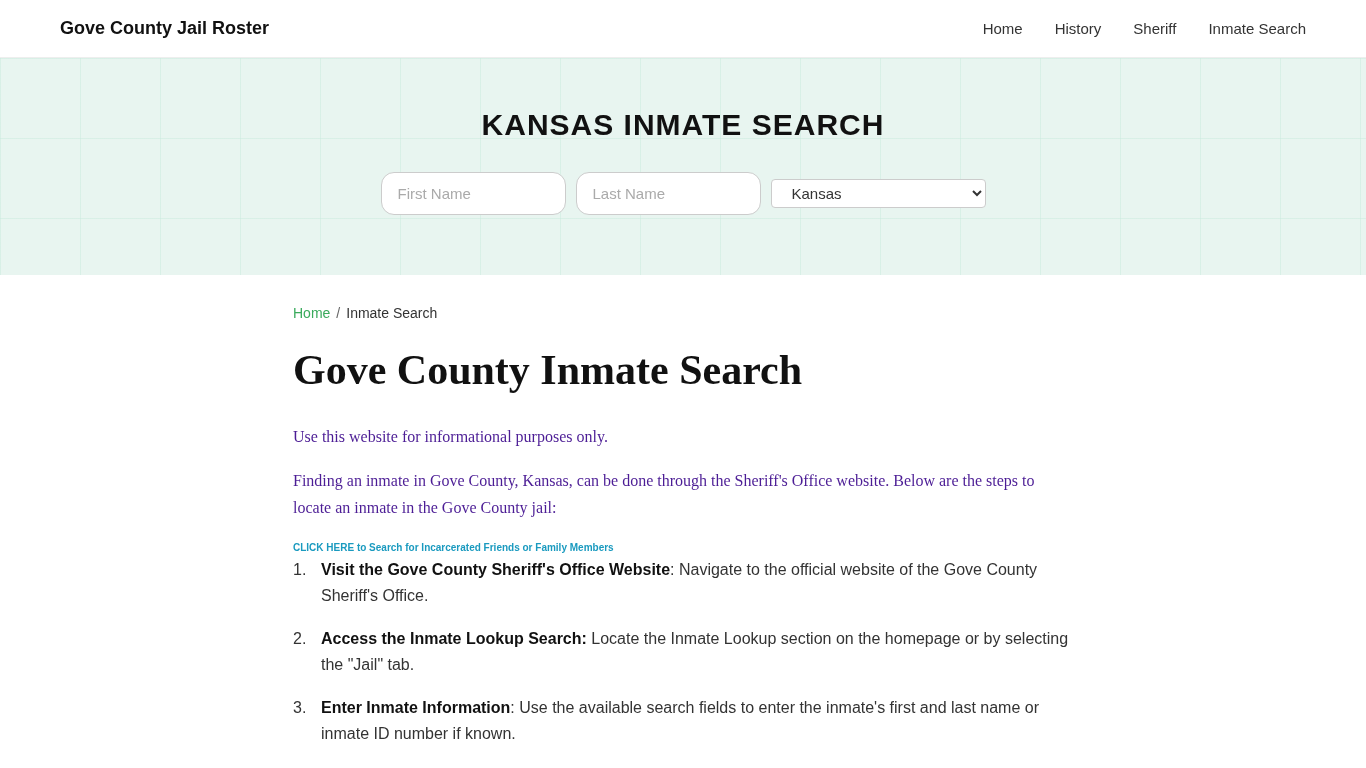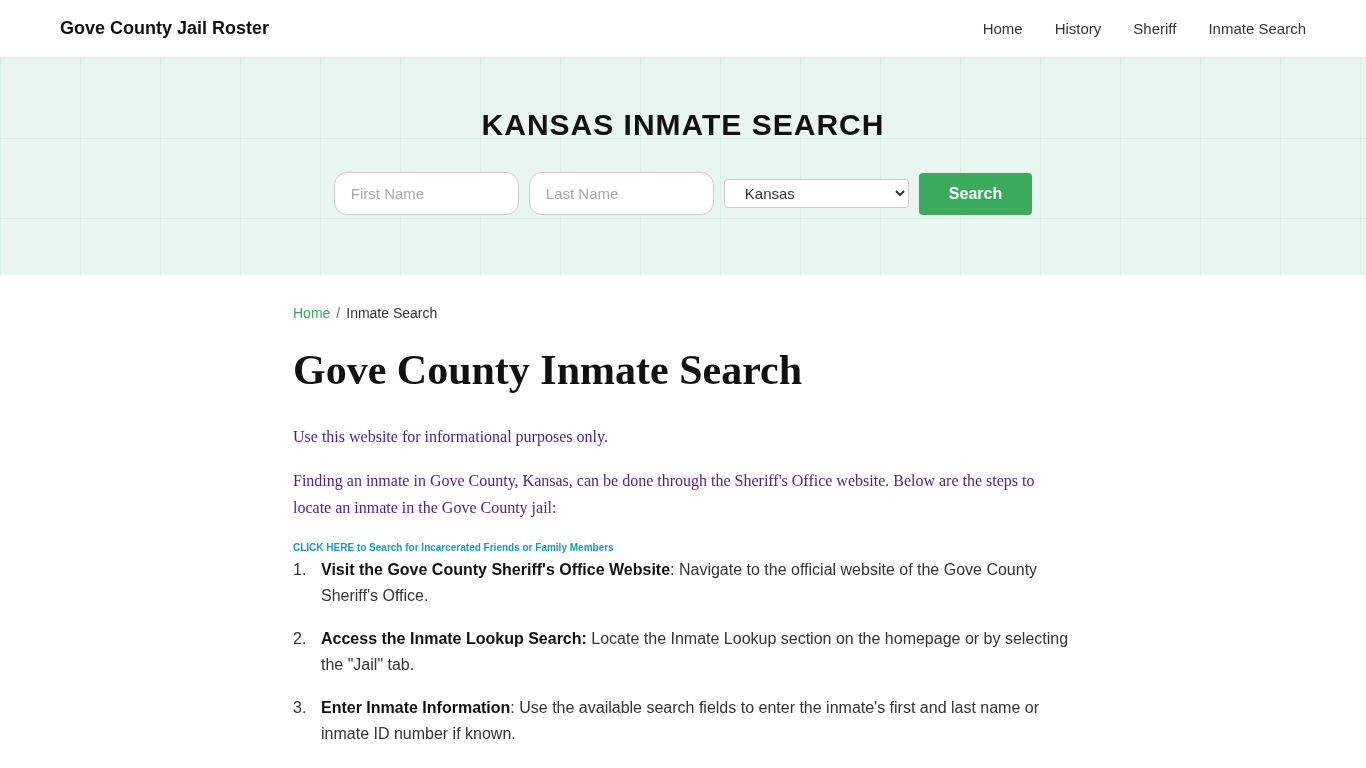--- a/index.html
+++ b/index.html
@@ -87,21 +87,21 @@
 
     .search-form input[type="text"]::placeholder {
       color: #aaa;
     }
 
     .search-form select {
       padding: 4px 16px;
       font-size: 15px;
       border: 1px solid #ccc;
       border-radius: 4px;
-      width: 185px;
+      width: 215px;
       outline: none;
       font-family: Arial, sans-serif;
       color: #333;
       background: #fff;
       cursor: pointer;
     }
 
     .search-btn {
       padding: 12px 30px;
       background: #3aaa5c;
@@ -232,21 +232,20 @@
     <select>
       <option>Kansas</option>
       <option>Alabama</option>
       <option>Alaska</option>
       <option>Arizona</option>
       <option>Arkansas</option>
       <option>California</option>
       <option>Colorado</option>
       <option>Connecticut</option>
     </select>
-    <button class="search-btn">Search</button>
   </div>
 </section>
 
 <main class="main-content">
 
   
   <nav class="breadcrumb">
     <a>Home</a>
     <span class="separator">/</span>
     <span class="current">Inmate Search</span>

